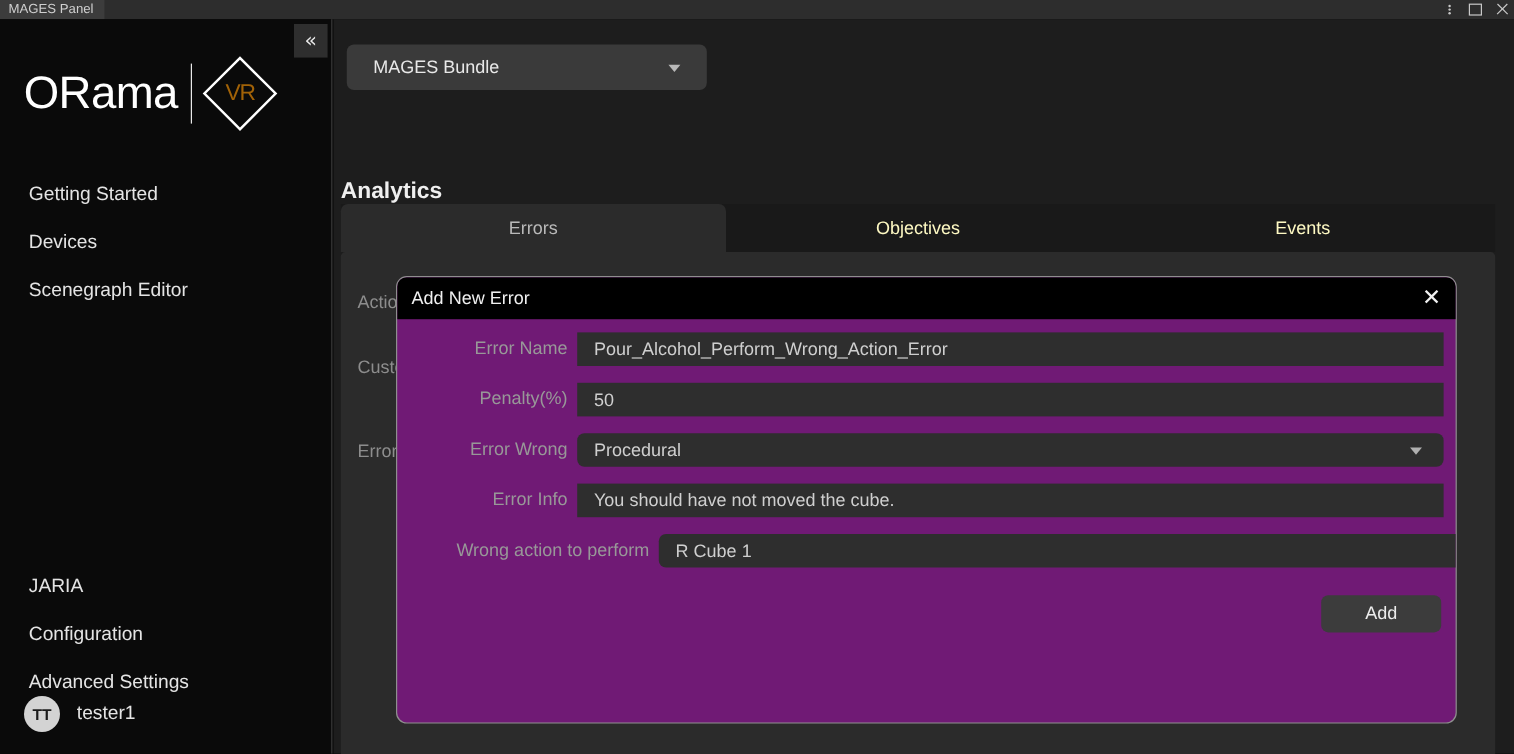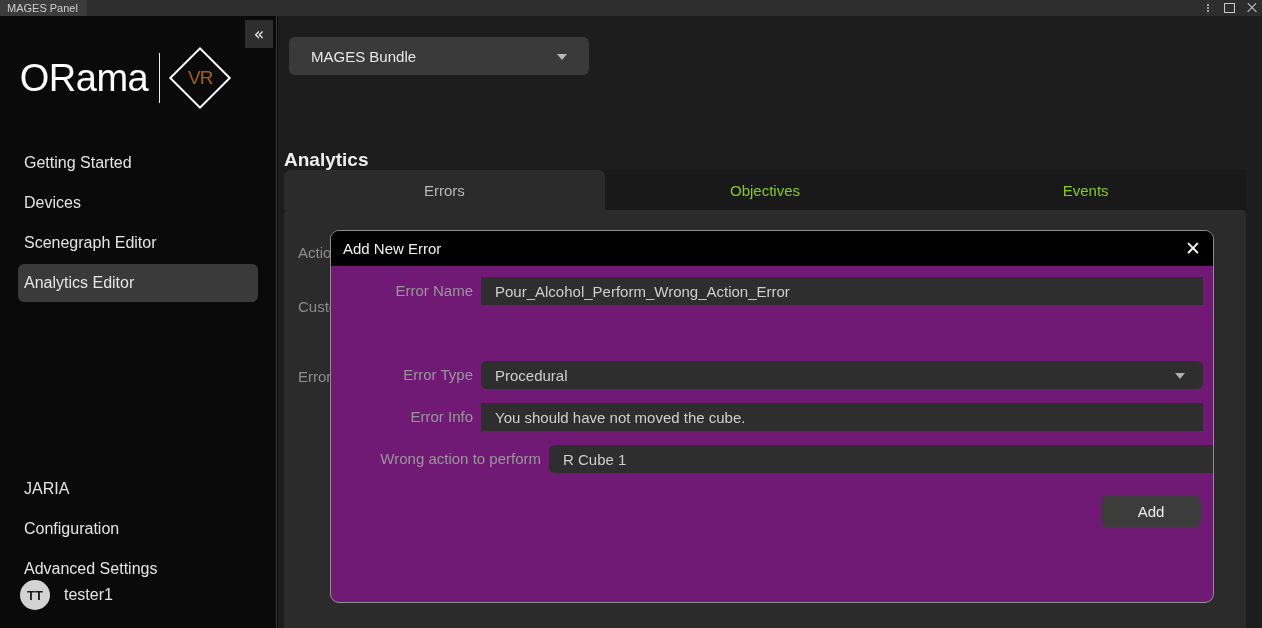--- a/index.html
+++ b/index.html
@@ -108,21 +108,21 @@
     position: absolute; top: 133px; left: 6px;
     color: #efefef; font-size: 19px; font-weight: 700;
   }
 
   #tabs {
     position: absolute; top: 154px; left: 6px; width: 962px; height: 40px;
     background: #191919; display: flex;
   }
   .tab {
     flex: 1; display: flex; align-items: center; justify-content: center;
-    color: #84cc16; font-size: 15px; cursor: pointer;
+    color: #fef9c3; font-size: 15px; cursor: pointer;
   }
   .tab.active {
     background: #2b2b2b; color: #b9b9b9;
     border-top-left-radius: 6px; border-top-right-radius: 6px;
   }
 
   #panel {
     position: absolute; top: 194px; left: 6px; width: 962px; height: 430px;
     background: #2b2b2b; border-radius: 4px;
   }
@@ -205,23 +205,20 @@
 
   <div class="nav-item" style="top:128px">
     <span>Getting Started</span>
   </div>
   <div class="nav-item" style="top:168px">
     <span>Devices</span>
   </div>
   <div class="nav-item" style="top:208px">
     <span>Scenegraph Editor</span>
   </div>
-  <div class="nav-item active" style="top:248px">
-    <span>Analytics Editor</span>
-  </div>
   <div class="nav-item" style="top:454px">
     <span>JARIA</span>
   </div>
   <div class="nav-item" style="top:494px">
     <span>Configuration</span>
   </div>
   <div class="nav-item" style="top:534px">
     <span>Advanced Settings</span>
   </div>
 
@@ -265,23 +262,29 @@
   <div id="modal-title">Add New Error</div>
   <div id="modal-close">✕</div>
 
   <div class="frow" style="top:46px">
     <div class="flabel">Error Name</div>
     <div class="fctrl">
       <span class="txt">Pour_Alcohol_Perform_Wrong_Action_Error</span>
     </div>
   </div>
 
+  <div class="frow" style="top:88px">
+    <div class="flabel">Penalty(%)</div>
+    <div class="fctrl">
+      <span class="txt">50</span>
+    </div>
+  </div>
 
   <div class="frow" style="top:130px">
-    <div class="flabel">Error Type</div>
+    <div class="flabel">Error Wrong</div>
     <div class="fctrl rounded">
       <span class="txt">Procedural</span>
       <span class="caret"></span>
     </div>
   </div>
 
   <div class="frow" style="top:172px">
     <div class="flabel">Error Info</div>
     <div class="fctrl">
       <span class="txt">You should have not moved the cube.</span>

